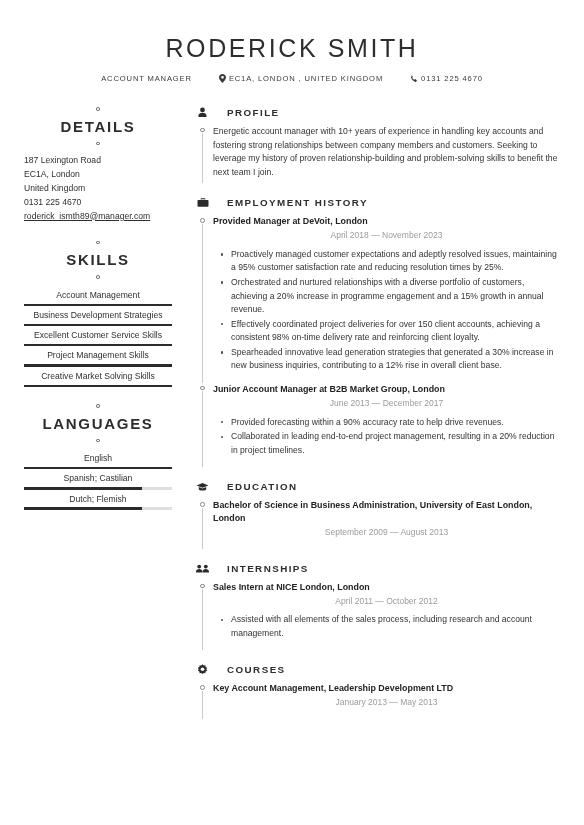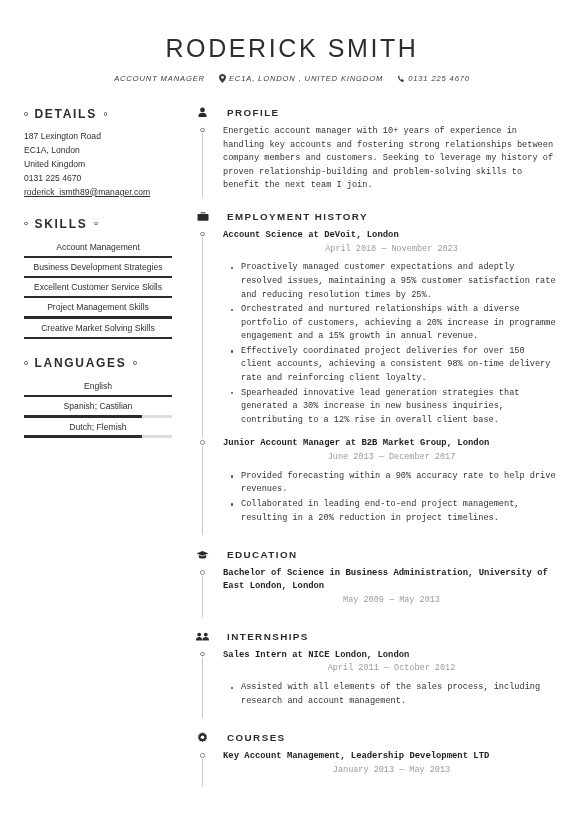--- a/index.html
+++ b/index.html
@@ -33,26 +33,25 @@
     letter-spacing: 2.6px;
     font-weight: 400;
     color: #2d2d2d;
     margin: 6px 0 11px 0;
     font-family: "Liberation Sans", sans-serif;
   }
   .contact-line {
     display: flex;
     justify-content: center;
     align-items: flex-start;
-    gap: 14px;
+    gap: 27px;
     font-size: 7.6px;
     letter-spacing: 0.85px;
     color: #3a3a3a;
     text-transform: uppercase;
-    font-style: italic;
   }
   .contact-item {
     display: flex;
     align-items: center;
     gap: 3px;
     white-space: nowrap;
   }
   .contact-item svg { display: block; }
 
   
@@ -70,28 +69,29 @@
   .col-right {
     flex: 1 1 auto;
     padding-left: 12px;
     box-sizing: border-box;
   }
 
   
   .side-heading {
     display: flex;
     align-items: center;
-    justify-content: flex-start;
+    justify-content: flex-end;
     gap: 7px;
-    font-size: 12px;
+    font-size: 15px;
     letter-spacing: 1.7px;
     font-weight: 700;
     color: #2d2d2d;
     margin: 0 0 9px 0;
     text-transform: uppercase;
+    flex-direction: column;
   }
   .side-heading .dot-mark {
     width: 3.5px;
     height: 3.5px;
     border: 1px solid #595959;
     border-radius: 50%;
     box-sizing: border-box;
     display: inline-block;
   }
   .details-block {
@@ -149,22 +149,21 @@
     font-size: 9.8px;
     letter-spacing: 1.45px;
     font-weight: 700;
     color: #2d2d2d;
     text-transform: uppercase;
   }
 
   .entry {
     display: flex;
     align-items: stretch;
-    gap: 14px;
-    font-family: Liberation Mono, monospace;
+    gap: 4px;
   }
   .timeline {
     width: 13px;
     flex: 0 0 13px;
     display: flex;
     flex-direction: column;
     align-items: center;
     padding-top: 3px;
   }
   .tl-dot {
@@ -380,21 +379,21 @@
           </span>
           <span class="section-title">EMPLOYMENT HISTORY</span>
         </div>
         <div id="employment-entries">
             <div class="entry">
               <div class="timeline">
                 <span class="tl-dot"></span>
                 <span class="tl-line"></span>
               </div>
               <div class="entry-body">
-                <div class="entry-title">Account Science at DeVoit, London</div>
+                <div class="entry-title">Provided Manager at DeVoit, London</div>
                 <div class="entry-date">April 2018 — November 2023</div>
                 <ul class="bullets">
                   <li>Proactively managed customer expectations and adeptly resolved issues, maintaining a 95% customer satisfaction rate and reducing resolution times by 25%.</li>
                   <li>Orchestrated and nurtured relationships with a diverse portfolio of customers, achieving a 20% increase in programme engagement and a 15% growth in annual revenue.</li>
                   <li>Effectively coordinated project deliveries for over 150 client accounts, achieving a consistent 98% on-time delivery rate and reinforcing client loyalty.</li>
                   <li>Spearheaded innovative lead generation strategies that generated a 30% increase in new business inquiries, contributing to a 12% rise in overall client base.</li>
                 </ul>
               </div>
             </div>
             <div class="entry">
@@ -425,21 +424,21 @@
           <span class="section-title">EDUCATION</span>
         </div>
         <div id="education-entries">
             <div class="entry">
               <div class="timeline">
                 <span class="tl-dot"></span>
                 <span class="tl-line"></span>
               </div>
               <div class="entry-body">
                 <div class="entry-title">Bachelor of Science in Business Administration, University of East London, London</div>
-                <div class="entry-date">May 2009 — May 2013</div>
+                <div class="entry-date">September 2009 — August 2013</div>
               </div>
             </div>
           </div>
       </div>
 
       <div class="section">
         <div class="section-head">
           <span class="section-icon">
             <svg width="13" height="9" viewBox="0 0 13 9">
                 <circle cx="3.2" cy="2.6" r="1.9" fill="#2b2b2b"></circle>

